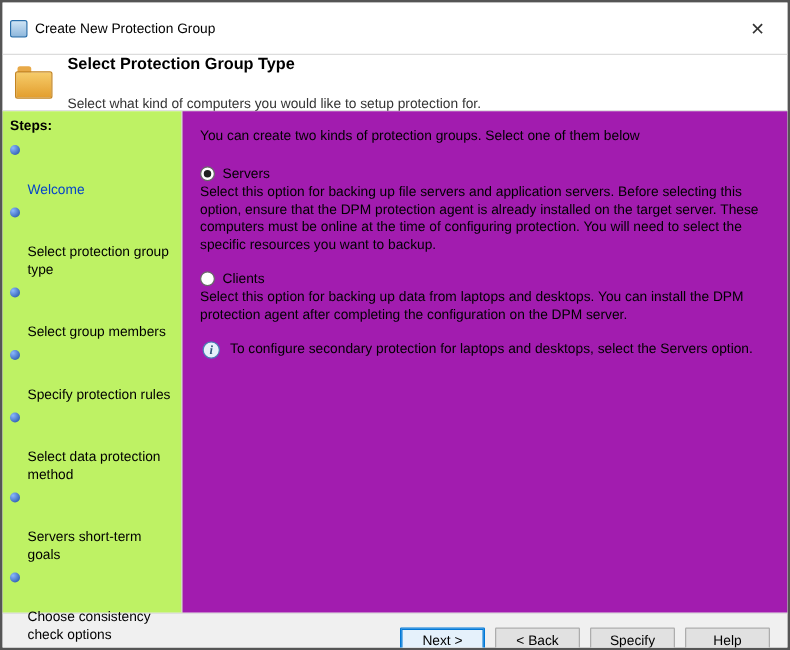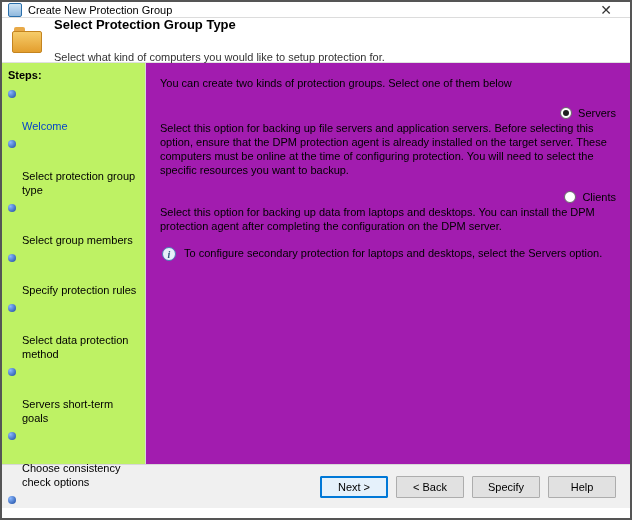--- a/index.html
+++ b/index.html
@@ -8,21 +8,21 @@
     font-family: "Segoe UI", Tahoma, Arial, sans-serif;
     font-size: 11px;
     background: #fff;
     width: 632px;
     height: 520px;
     overflow: hidden;
     border: 2px solid #555;
   }
   
   .titlebar {
-    height: 16px;
+    height: 42px;
     background: #fff;
     border-bottom: 1px solid #dcdcdc;
     display: flex;
     align-items: center;
     padding: 0 4px 0 6px;
   }
   .titlebar .app-icon {
     width: 14px; height: 14px;
     border: 1px solid #2a6fab;
     background: linear-gradient(#cfe4f5,#8fb8dd);
@@ -110,21 +110,20 @@
     background: #a21caf;
     padding: 14px 14px 10px 14px;
     color: #000;
   }
   .content .intro { margin-bottom: 18px; }
 
   .radio-row {
     display: flex;
     align-items: center;
     margin-top: 3px;
-    justify-content: flex-end;
   }
   .radio-outer {
     width: 12px; height: 12px;
     border: 1px solid #6a6a6a;
     border-radius: 50%;
     margin-right: 6px;
     display: flex; align-items: center; justify-content: center;
     background: #fff;
   }
   .radio-outer.checked::after {

